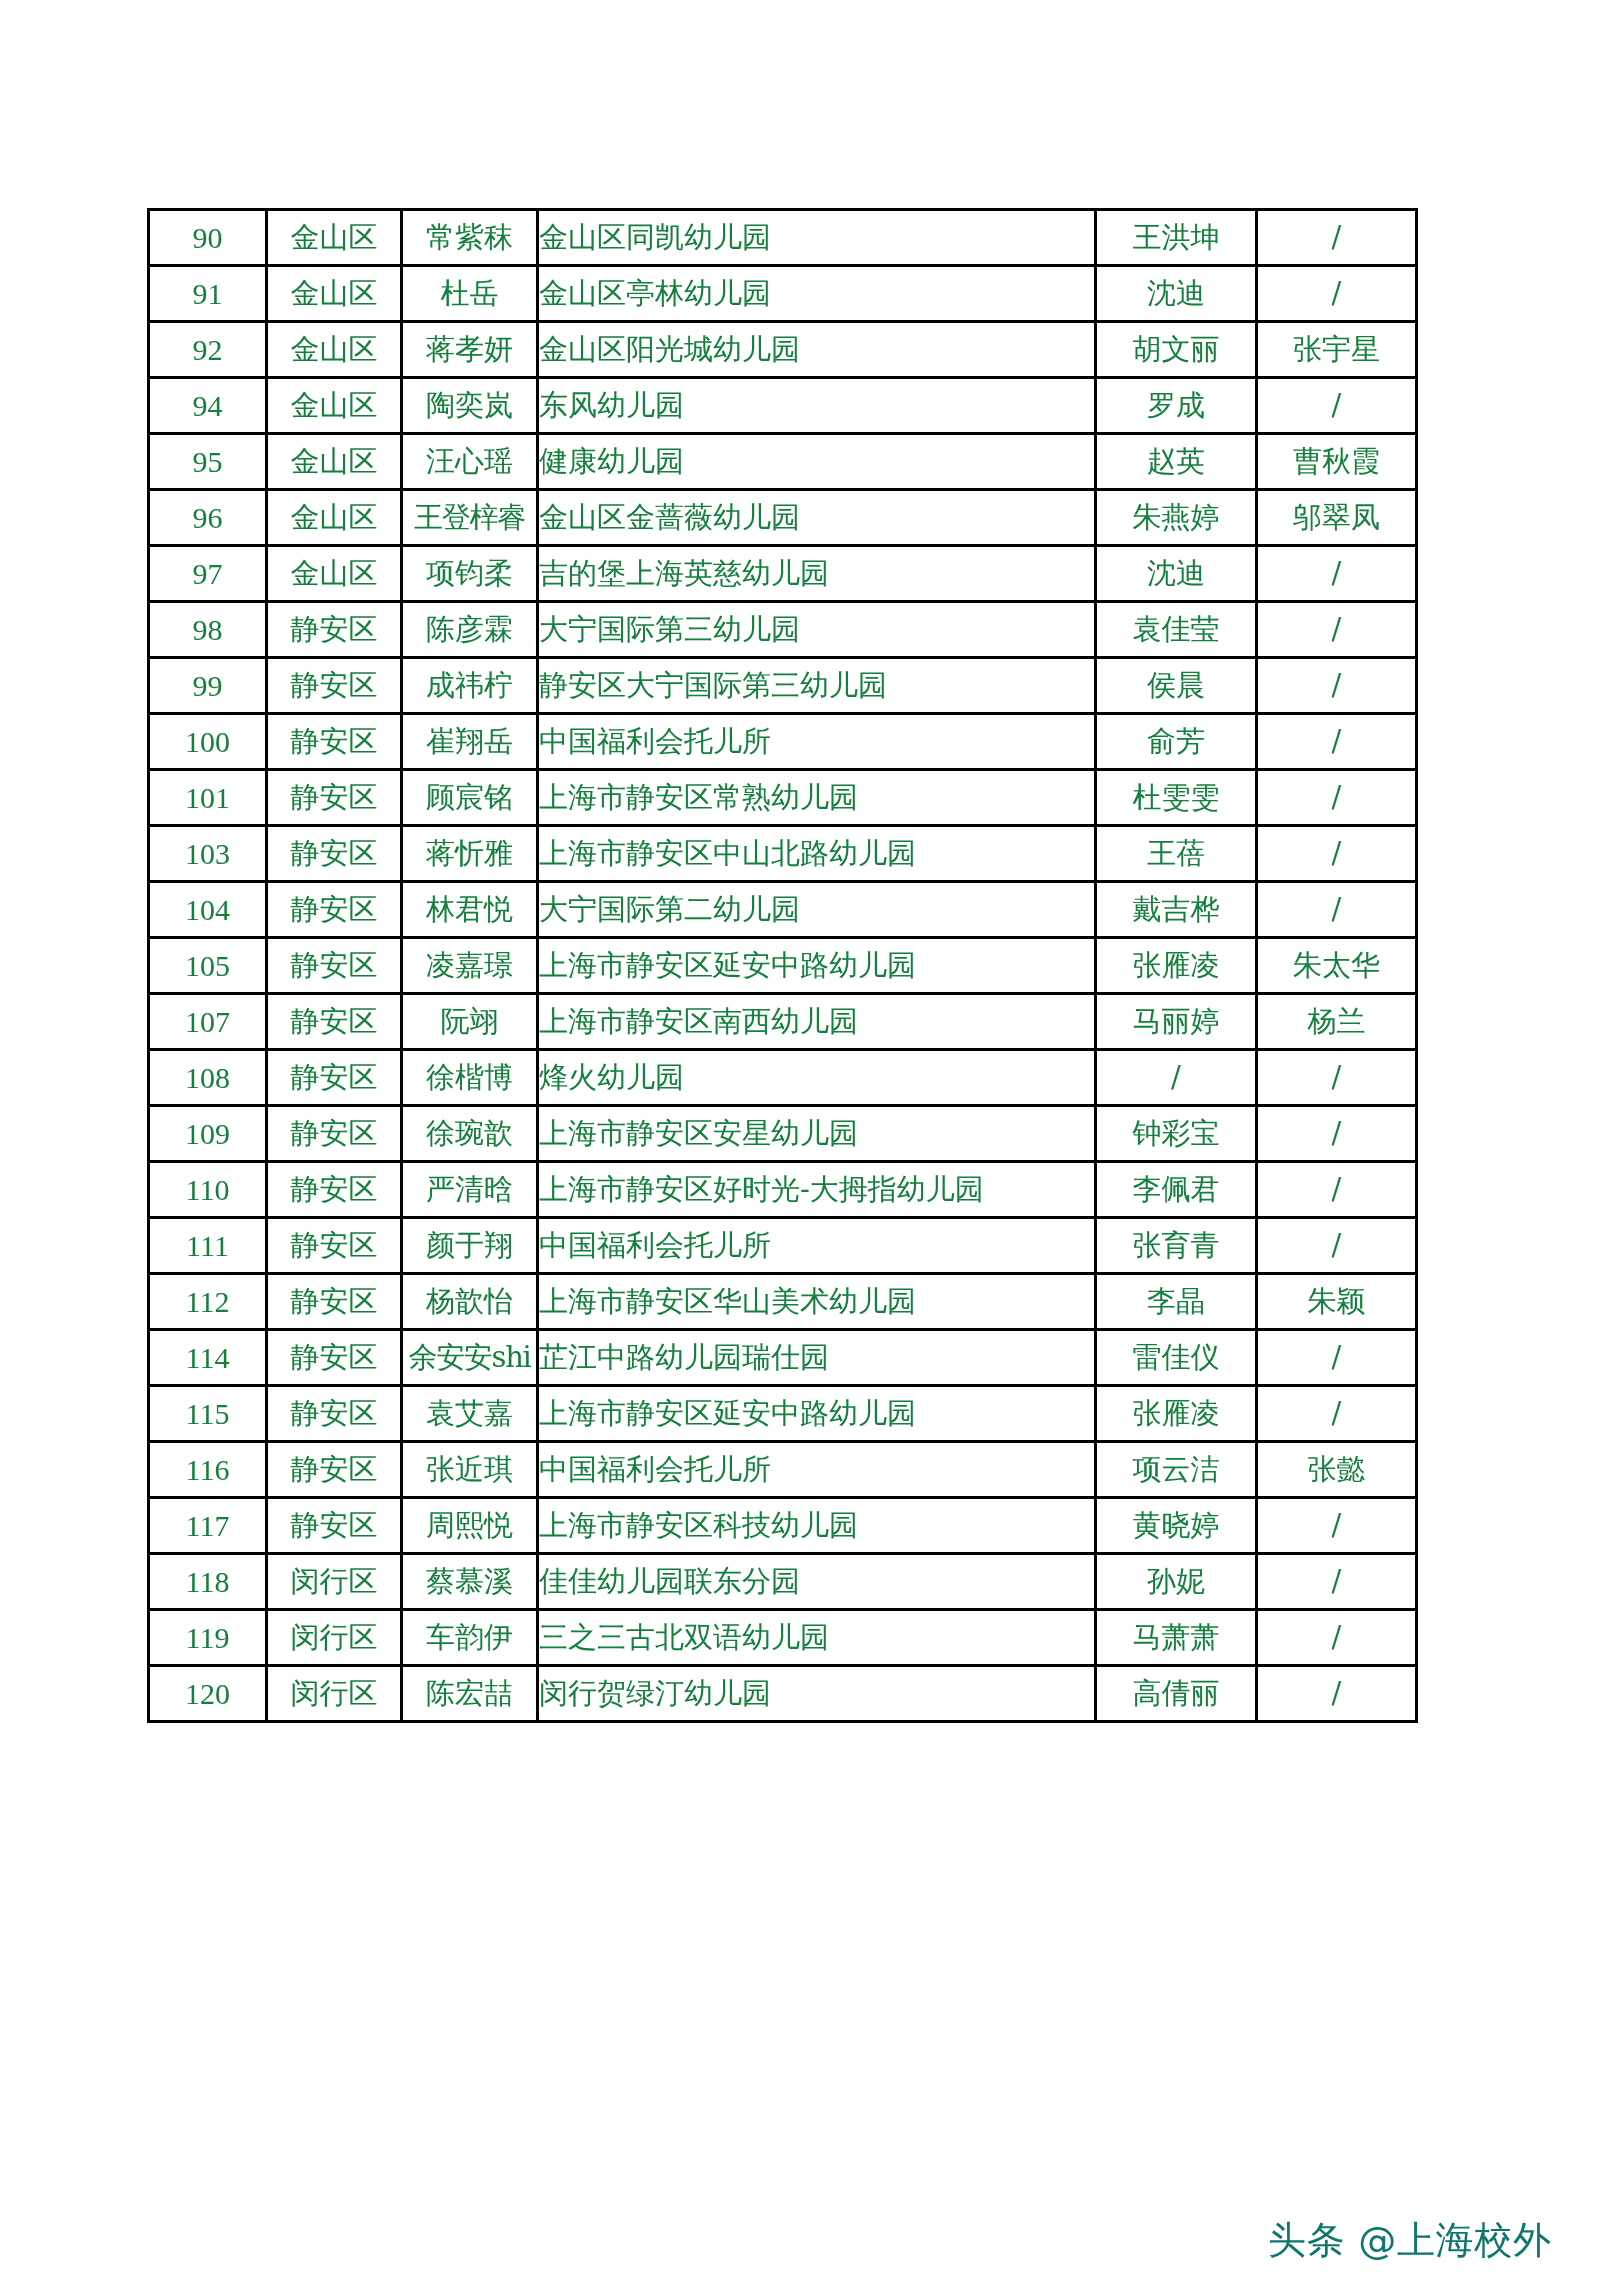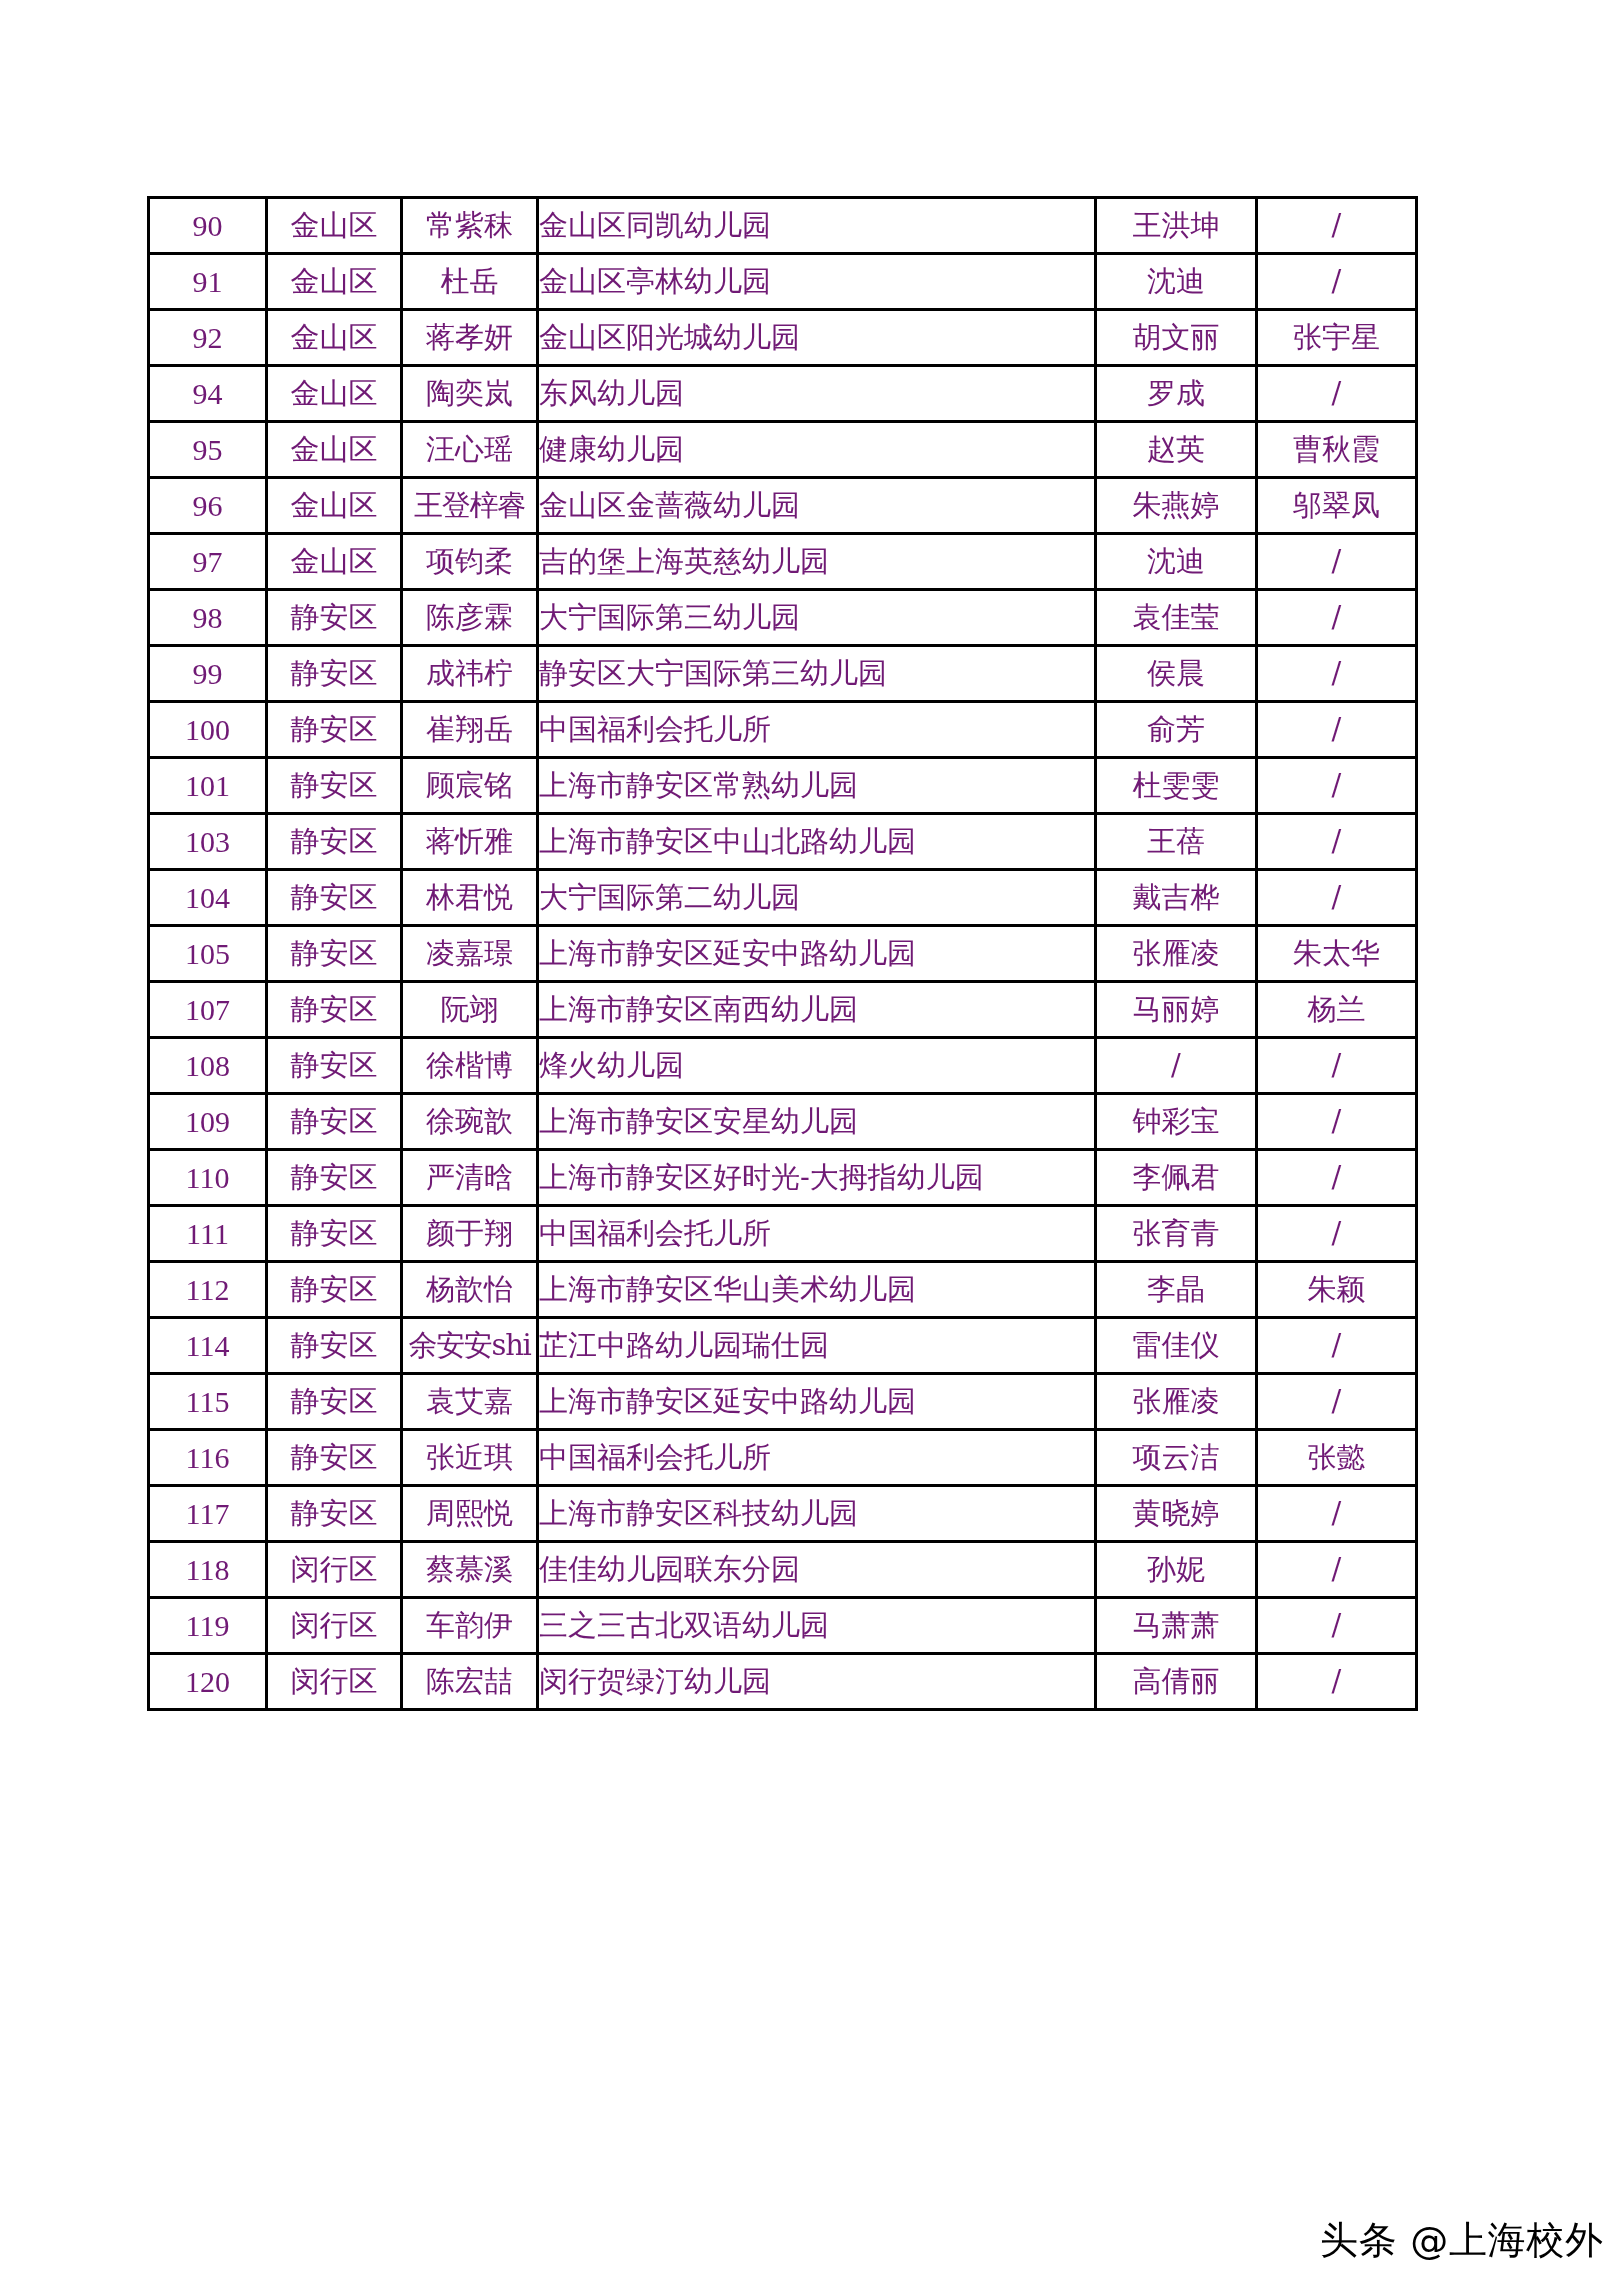--- a/index.html
+++ b/index.html
@@ -1,38 +1,38 @@
 <!DOCTYPE html>
 <html style="font-size:10.5px"><head>
 <meta charset="utf-8">
 <style>
   html, body { margin: 0; padding: 0; background: #ffffff; }
   body { width: 1623px; height: 2295px; position: relative; overflow: hidden; }
   .page { position: absolute; left: 0; top: 0; width: 1623px; height: 2295px; background: #fff; }
   table.roster {
-    position: absolute; left: 147px; top: 196px;
+    position: absolute; left: 147px; top: 208px;
     width: 1267px; border-collapse: collapse; table-layout: fixed;
     font-family: "DejaVu Serif", "Liberation Serif", serif;
-    font-size: 29px; color: #701a75;
+    font-size: 29px; color: #15803d;
   }
   table.roster td {
     border: 3.3px solid #000;
     height: 53px; padding: 0; line-height: 1;
     white-space: nowrap; overflow: visible;
   }
   td.c { text-align: center; }
   td.l { text-align: left; padding-left: 5.2px; }
   col.w1 { width: 118px; } col.w2 { width: 135px; } col.w3 { width: 136px; }
   col.w4 { width: 558px; } col.w5 { width: 161px; } col.w6 { width: 160px; }
   td.num { font-family: "Liberation Serif", "DejaVu Serif", serif; font-size: 30px; }
   td.name.tight { letter-spacing: -1.3px; }
   .watermark {
-    position: absolute; left: 1320px; top: 2215px;
+    position: absolute; left: 1268px; top: 2215px;
     font-family: "DejaVu Sans", "Liberation Sans", sans-serif;
-    font-size: 38px; color: #000000; letter-spacing: 0.7px;
+    font-size: 38px; color: #0f766e; letter-spacing: 0.7px;
   }
 </style>
 </head>
 <body>
 
 <div class="page">
   <table class="roster">
     <colgroup>
       <col class="w1">
         <col class="w2">

